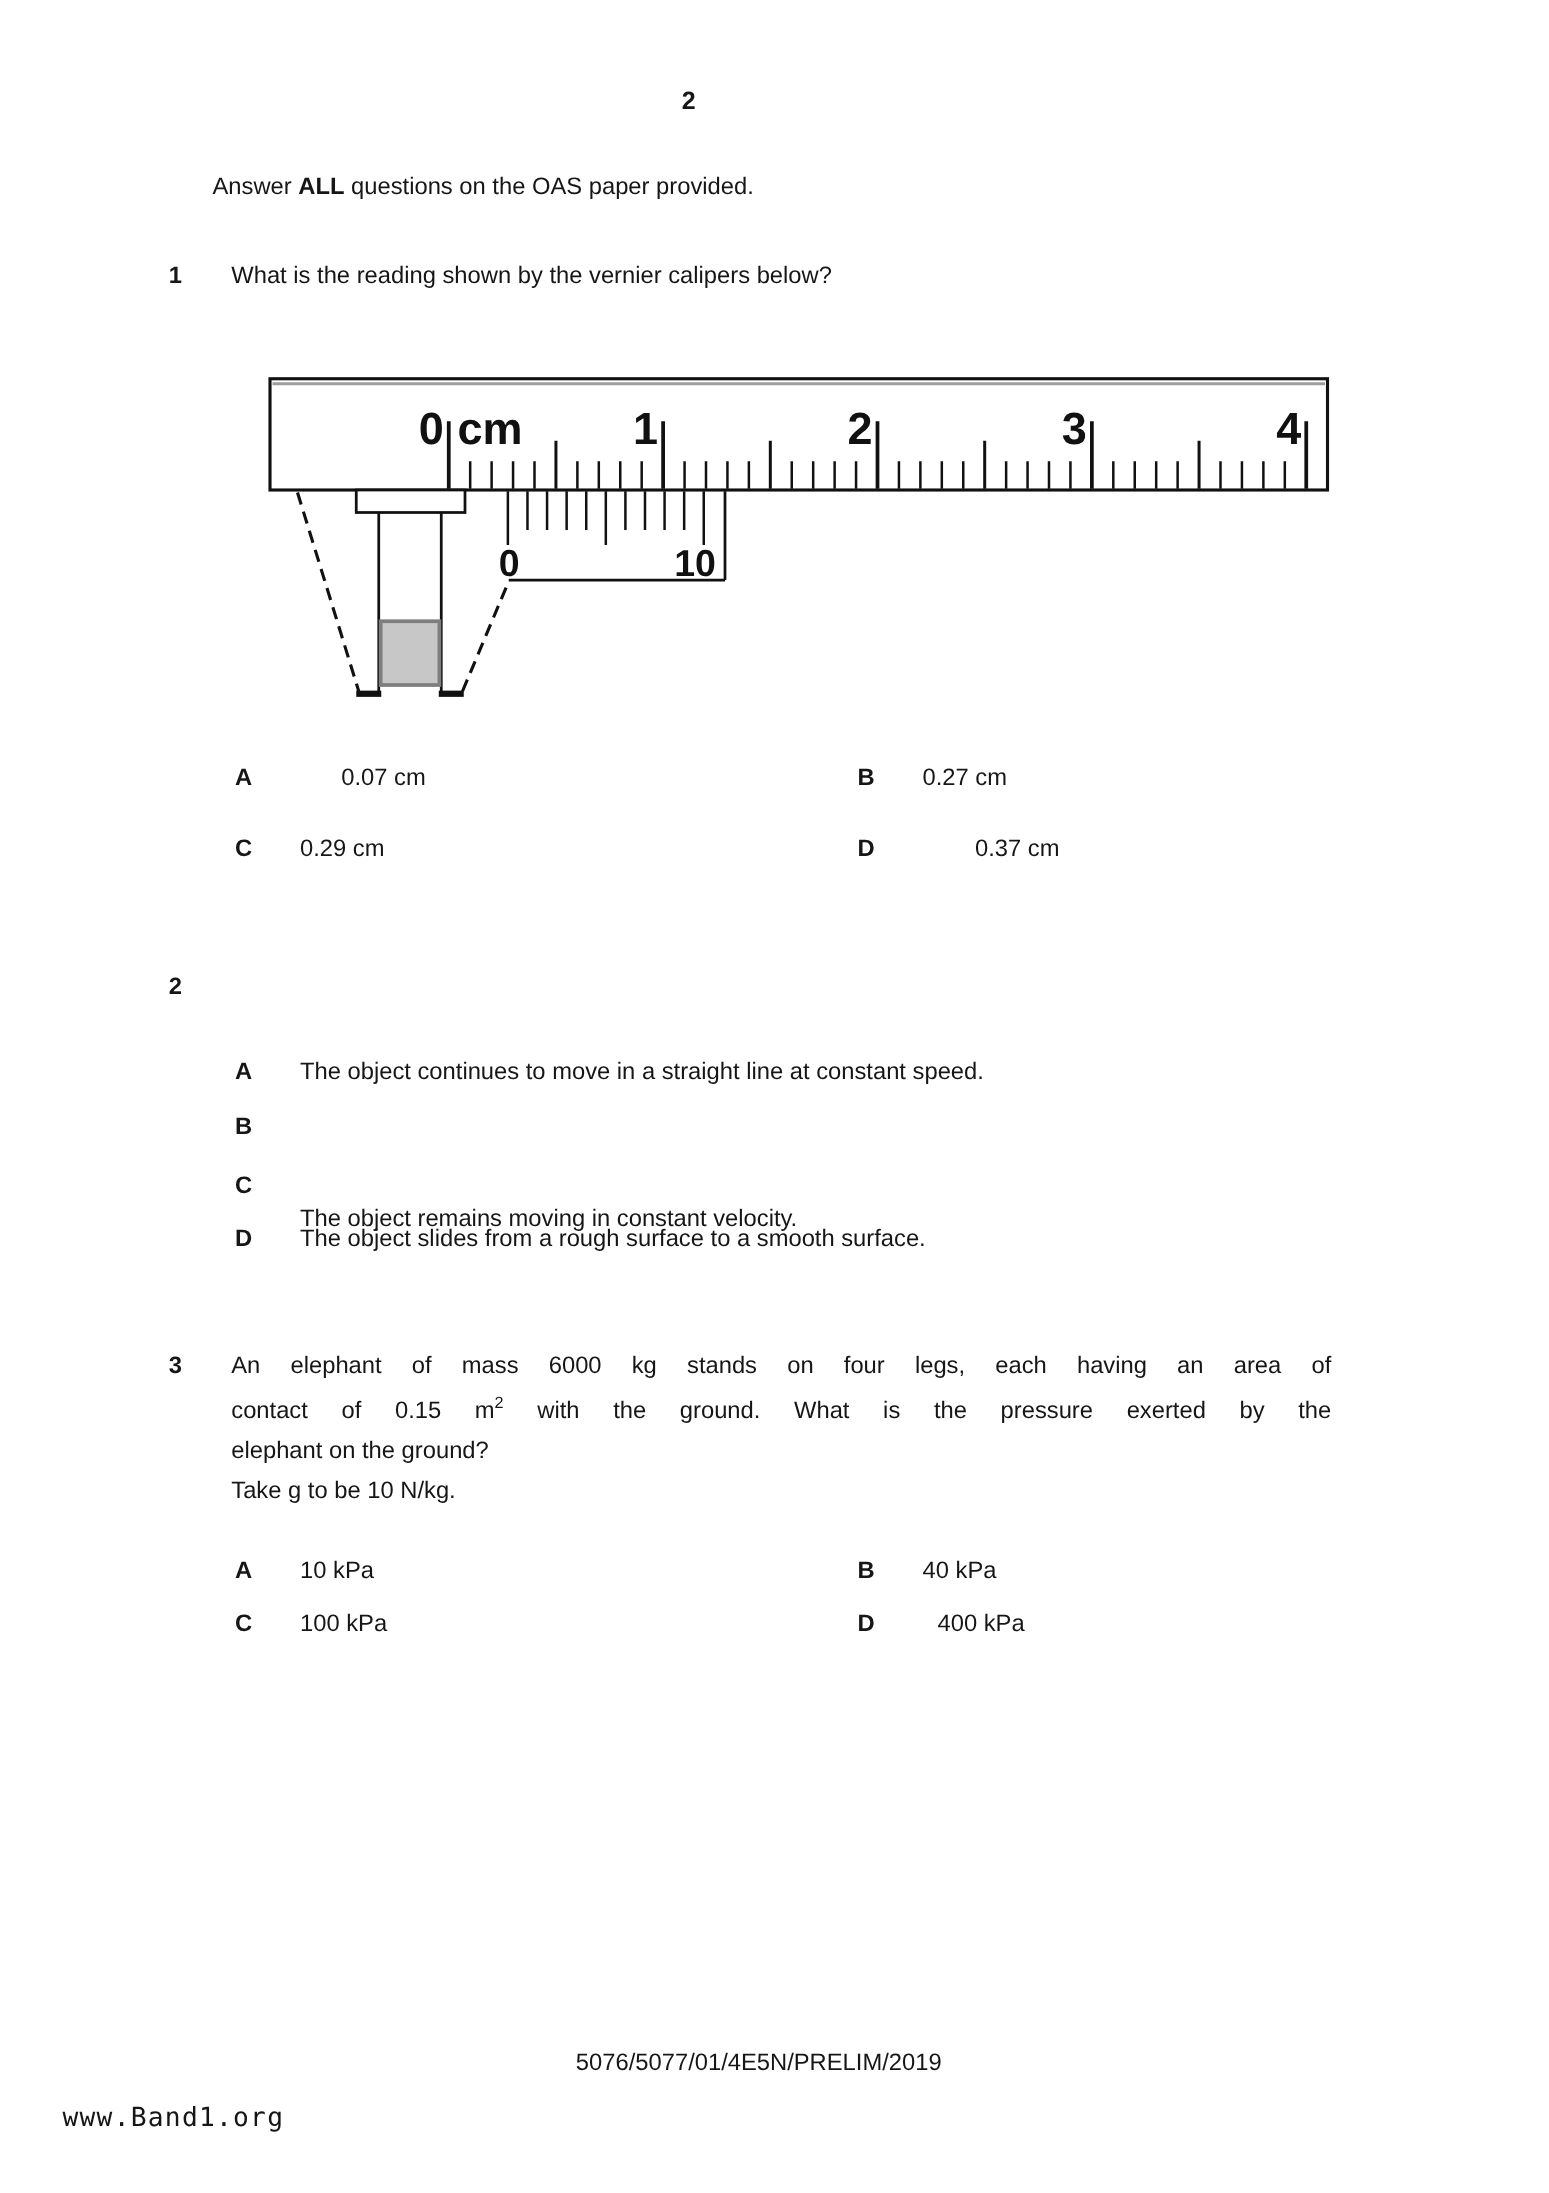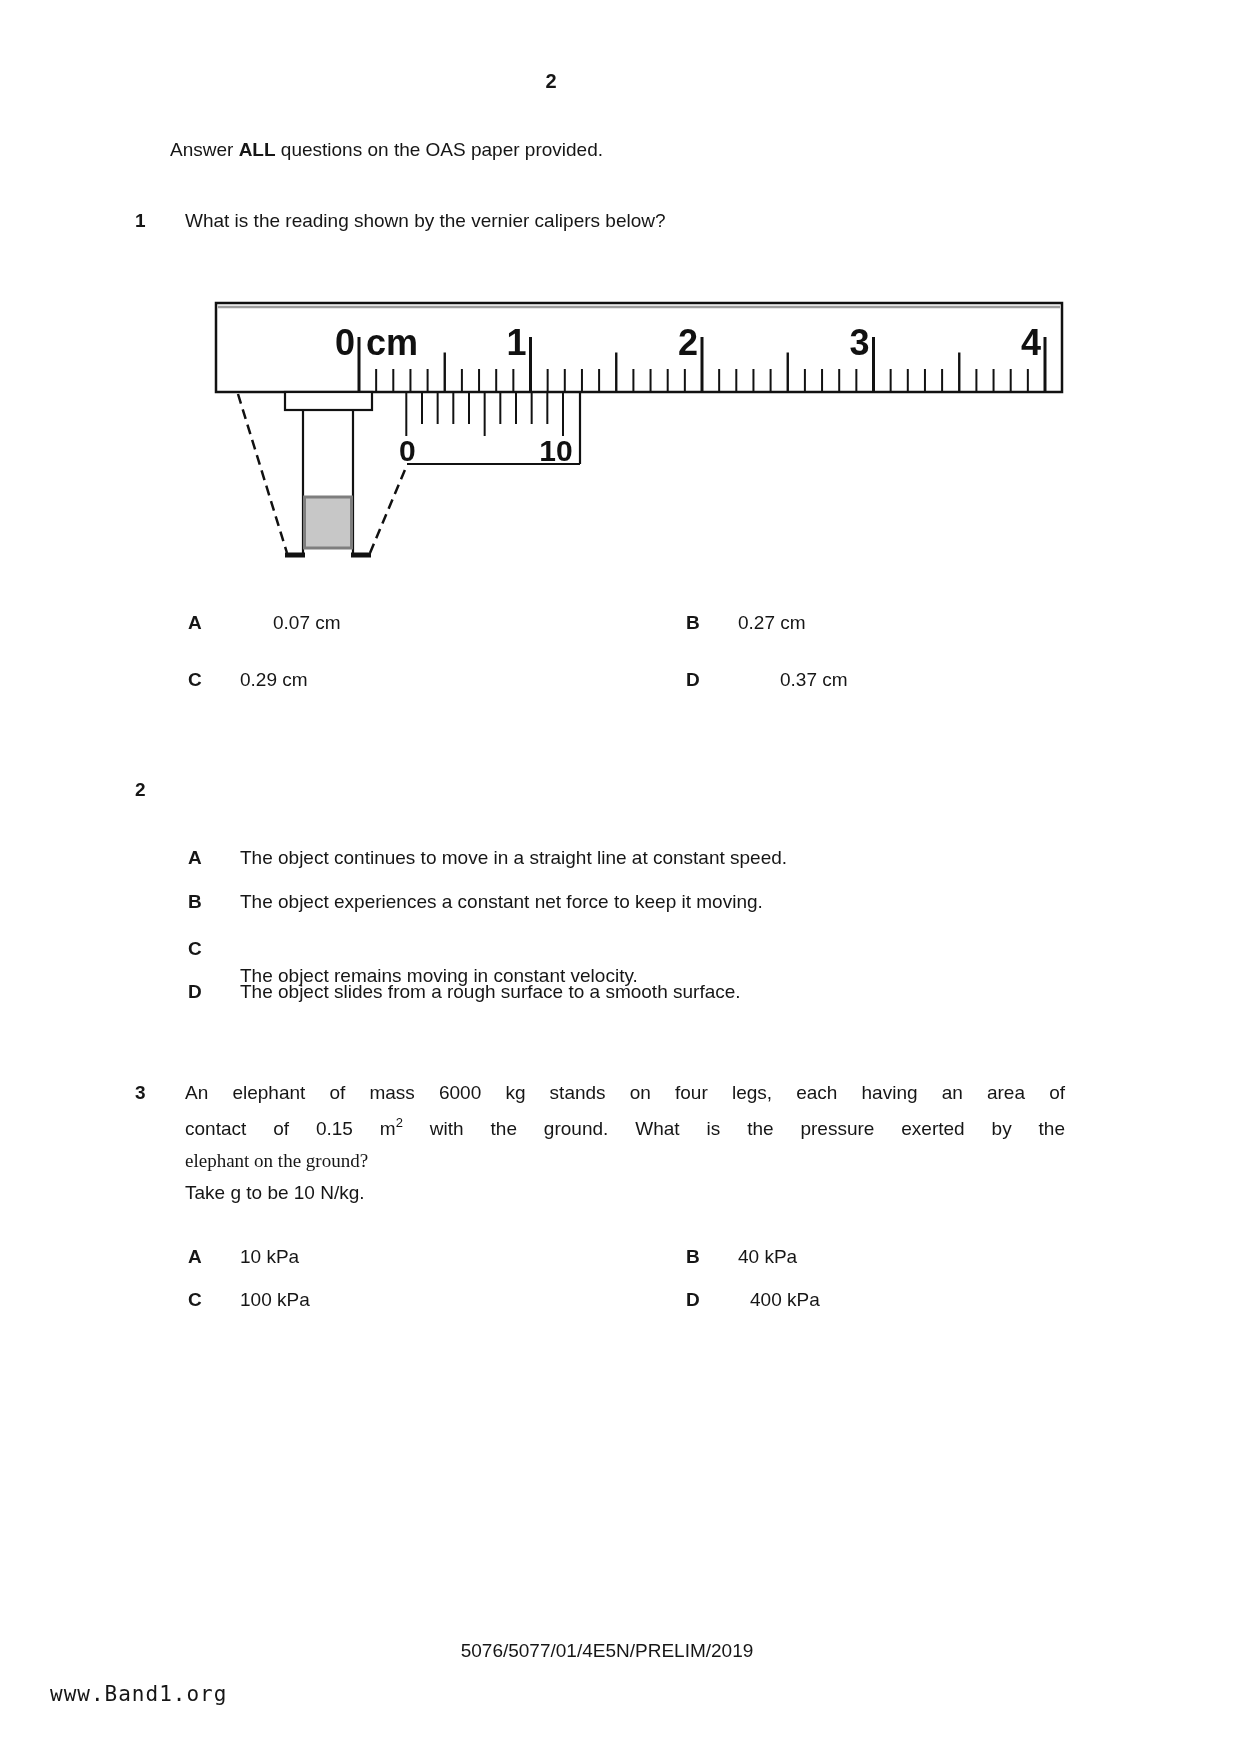--- a/index.html
+++ b/index.html
@@ -137,35 +137,34 @@
 
 <div class="row" style="top:779px;">
   <span class="qnum">2</span>
 </div>
 <div class="row" style="top:847px;">
   <span class="optletter" style="left:188px;">A</span>
   <span class="opttext" style="left:240px;">The object continues to move in a straight line at constant speed.</span>
 </div>
 <div class="row" style="top:891px;">
   <span class="optletter" style="left:188px;">B</span>
-  <span class="opttext" style="left:240px;">The object experiences a constant net force to keep it moving.</span>
 </div>
 <div class="row" style="top:938px;">
   <span class="optletter" style="left:188px;">C</span>
   <span class="opttext" style="left:240px;margin-top:27px;">The object remains moving in constant velocity.</span>
 </div>
 <div class="row" style="top:981px;">
   <span class="optletter" style="left:188px;">D</span>
   <span class="opttext" style="left:240px;">The object slides from a rough surface to a smooth surface.</span>
 </div>
 
 <span class="qnum" style="top:1082px;">3</span>
 <div class="jline justify" style="top:1082px;">An elephant of mass 6000 kg stands on four legs, each having an area of</div>
 <div class="jline justify" style="top:1118px;"><span>contact of 0.15 m</span><sup>2</sup><span> with the ground. What is the pressure exerted by the</span></div>
-<div class="jline" style="top:1150px;font-family:Liberation Serif, serif;">elephant on the ground?</div>
+<div class="jline" style="top:1150px;">elephant on the ground?</div>
 <div class="jline" style="top:1182px;">Take g to be 10 N/kg.</div>
 
 <div class="row" style="top:1246px;">
   <span class="optletter" style="left:188px;">A</span>
   <span class="opttext" style="left:240px;">10 kPa</span>
   <span class="optletter" style="left:686px;">B</span>
   <span class="opttext" style="left:738px;">40 kPa</span>
 </div>
 <div class="row" style="top:1289px;">
   <span class="optletter" style="left:188px;">C</span>

